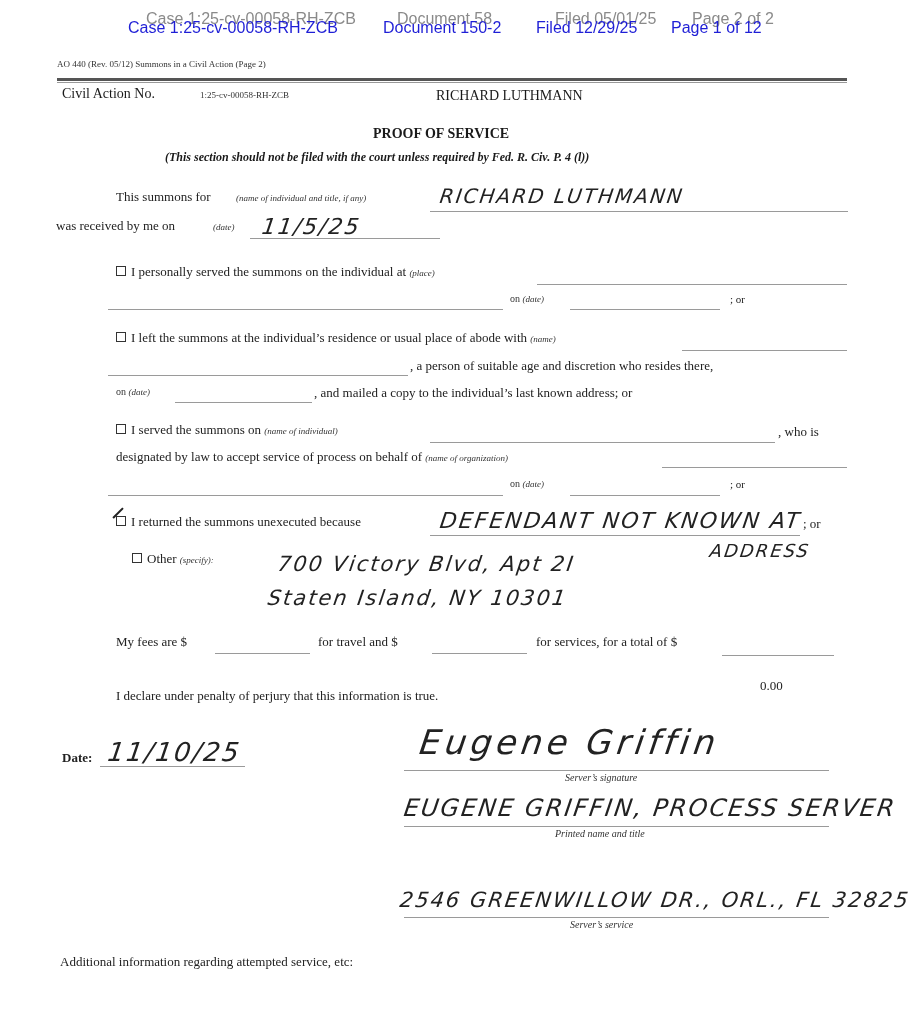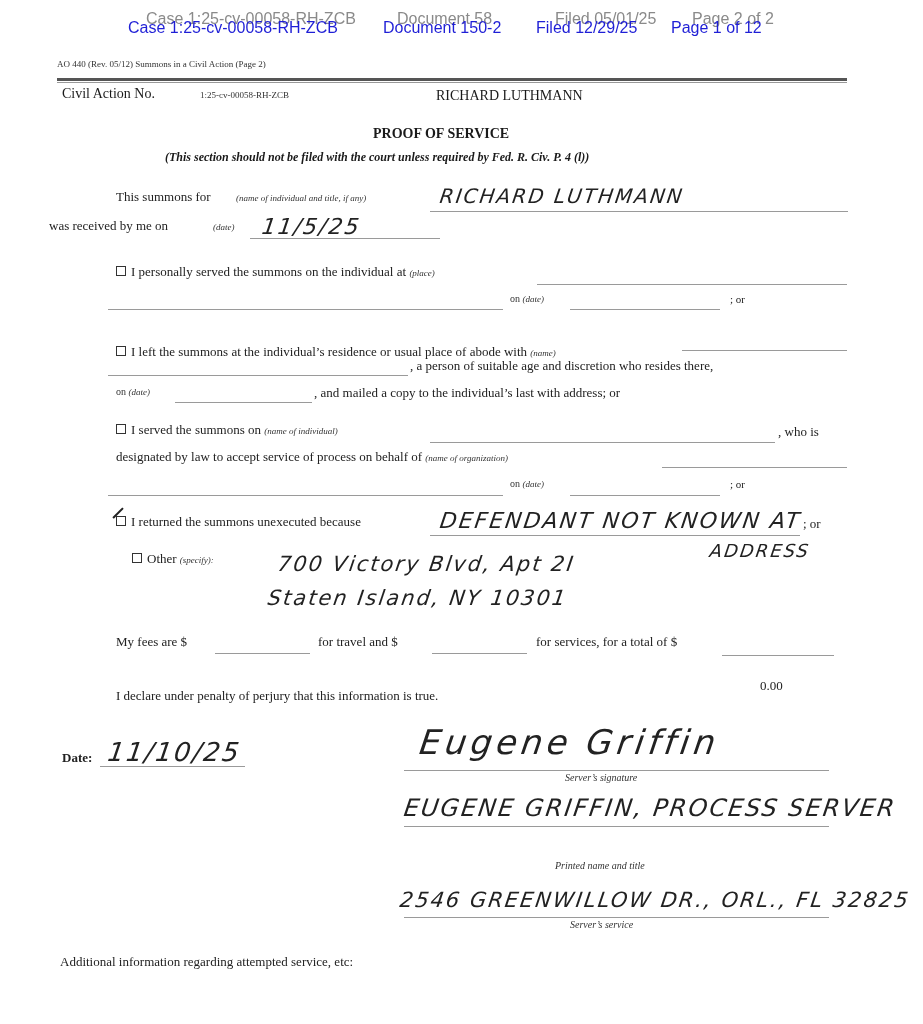--- a/index.html
+++ b/index.html
@@ -45,51 +45,51 @@
 <span class="abs" style="left:436px; top:88px; font-size:14px;">RICHARD LUTHMANN</span>
 
 <span class="abs" style="left:373px; top:126px; font-size:14px; font-weight:bold;">PROOF OF SERVICE</span>
 <span class="abs" style="left:165px; top:150px; font-size:12px; font-weight:bold; font-style:italic;">(This section should not be filed with the court unless required by Fed. R. Civ. P. 4 (l))</span>
 
 <span class="abs txt" style="left:116px; top:189px;">This summons for</span>
 <span class="abs it" style="left:236px; top:193px;">(name of individual and title, if any)</span>
 <span class="abs hand" style="left:440px; top:184px; font-size:20px;">RICHARD LUTHMANN</span>
 <div class="line" style="left:430px; top:211px; width:418px;"></div>
 
-<span class="abs txt" style="left:49px; top:218px;">was received by me on</span>
+<span class="abs txt" style="left:56px; top:218px;">was received by me on</span>
 <span class="abs it" style="left:213px; top:222px;">(date)</span>
 <span class="abs hand" style="left:262px; top:214px; font-size:22px;">11/5/25</span>
 <div class="line" style="left:250px; top:238px; width:190px;"></div>
 
 <span class="abs txt" style="left:116px; top:264px;">
   <span class="cbox"></span><span>I personally served the summons on the individual at</span>
   <span class="it">(place)</span>
 </span>
 <div class="line" style="left:537px; top:284px; width:310px;"></div>
 <div class="line" style="left:108px; top:309px; width:395px;"></div>
 <span class="abs" style="left:510px; top:293px; font-size:10px; color:#333;">
   <span>on</span>
   <span class="it">(date)</span>
 </span>
 <div class="line" style="left:570px; top:309px; width:150px;"></div>
 <span class="abs txt" style="left:730px; top:293px; font-size:11px;">; or</span>
 
-<span class="abs txt" style="left:116px; top:344px;">
+<span class="abs txt" style="left:116px; top:330px;">
   <span class="cbox"></span><span>I left the summons at the individual’s residence or usual place of abode with</span>
   <span class="it">(name)</span>
 </span>
 <div class="line" style="left:682px; top:350px; width:165px;"></div>
 <div class="line" style="left:108px; top:375px; width:300px;"></div>
 <span class="abs txt" style="left:410px; top:358px;">, a person of suitable age and discretion who resides there,</span>
 <span class="abs" style="left:116px; top:386px; font-size:10px; color:#333;">
   <span>on</span>
   <span class="it">(date)</span>
 </span>
 <div class="line" style="left:175px; top:402px; width:137px;"></div>
-<span class="abs txt" style="left:314px; top:385px;">, and mailed a copy to the individual’s last with address; or</span>
+<span class="abs txt" style="left:314px; top:385px;">, and mailed a copy to the individual’s last known address; or</span>
 
 <span class="abs txt" style="left:116px; top:422px;">
   <span class="cbox"></span><span>I served the summons on</span>
   <span class="it">(name of individual)</span>
 </span>
 <div class="line" style="left:430px; top:442px; width:345px;"></div>
 <span class="abs txt" style="left:778px; top:424px;">, who is</span>
 <span class="abs txt" style="left:116px; top:449px;">
   <span>designated by law to accept service of process on behalf of</span>
   <span class="it">(name of organization)</span>
@@ -131,19 +131,19 @@
 <span class="abs txt" style="left:62px; top:750px;font-weight:bold;">Date:</span>
 <span class="abs hand" style="left:108px; top:737px; font-size:26px;">11/10/25</span>
 <div class="line" style="left:100px; top:766px; width:145px;"></div>
 
 <span class="abs hand" style="left:420px; top:722px; font-size:34px; letter-spacing:4px;">Eugene Griffin</span>
 <div class="line" style="left:404px; top:770px; width:425px;"></div>
 <span class="abs caption" style="left:565px; top:772px;">Server’s signature</span>
 
 <span class="abs hand" style="left:404px; top:794px; font-size:24px;">EUGENE GRIFFIN, PROCESS SERVER</span>
 <div class="line" style="left:404px; top:826px; width:425px;"></div>
-<span class="abs caption" style="left:555px; top:828px;margin-top:32px;">Printed name and title</span>
+<span class="abs caption" style="left:555px; top:828px;">Printed name and title</span>
 
 <span class="abs hand" style="left:400px; top:888px; font-size:21px;">2546 GREENWILLOW DR., ORL., FL 32825</span>
 <div class="line" style="left:404px; top:917px; width:425px;"></div>
 <span class="abs caption" style="left:570px; top:919px;">Server’s service</span>
 
 <span class="abs txt" style="left:60px; top:954px;">Additional information regarding attempted service, etc:</span>
 
 </body></html>

